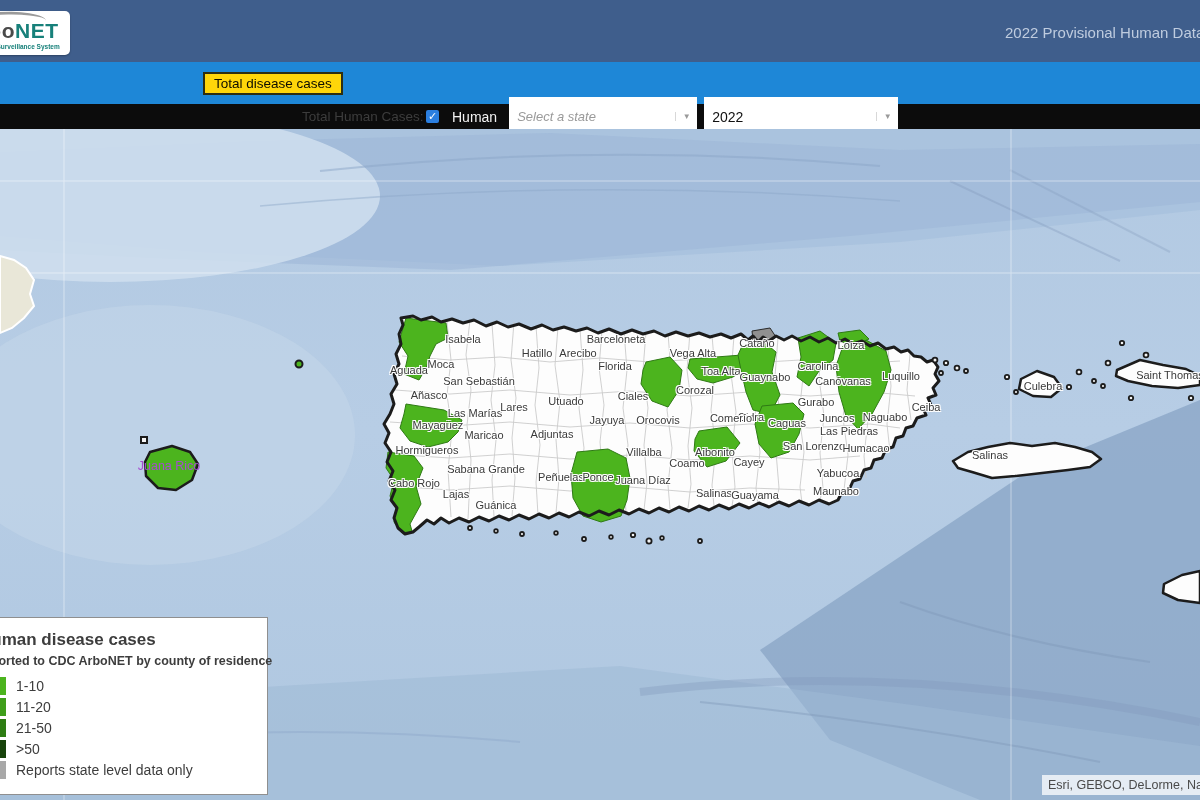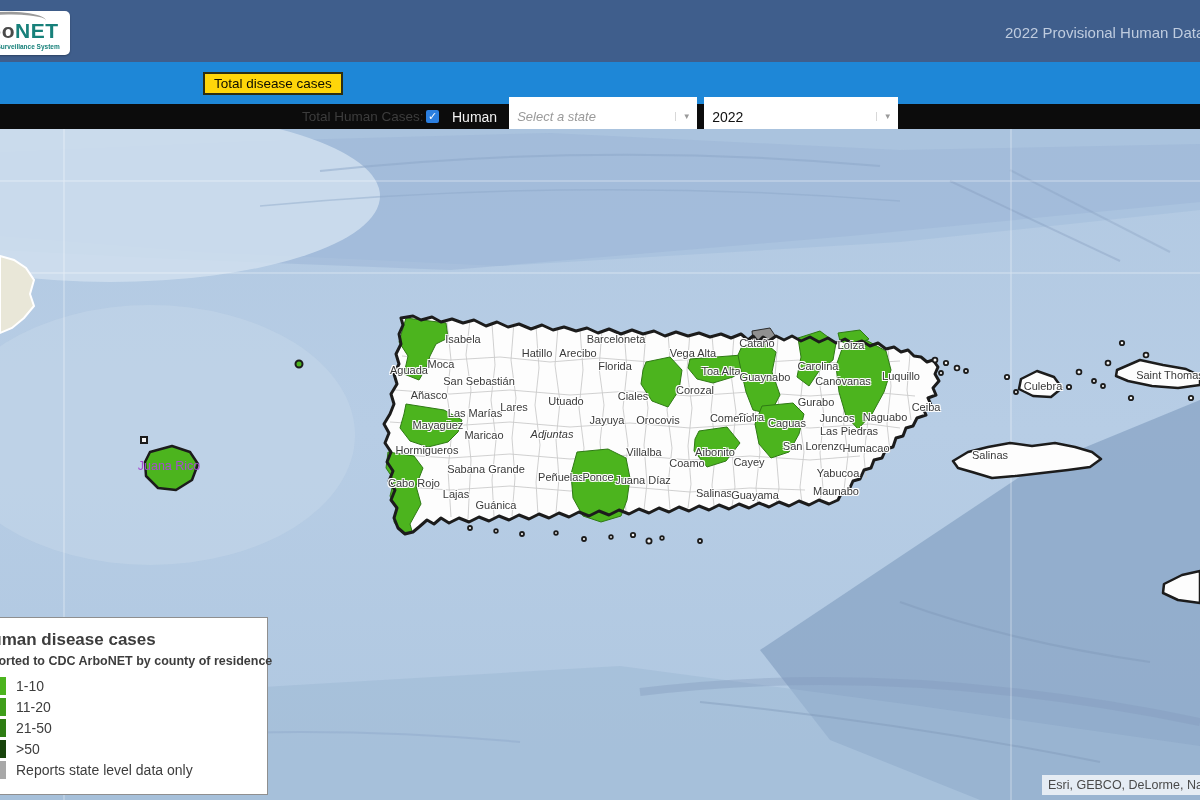--- a/index.html
+++ b/index.html
@@ -225,21 +225,21 @@
         <span class="map-label" style="left: 475px; top: 284px;">Las Marías</span>
         <span class="map-label" style="left: 438px; top: 296px;">Mayagüez</span>
         <span class="map-label" style="left: 427px; top: 321px;">Hormigueros</span>
         <span class="map-label" style="left: 414px; top: 354px;">Cabo Rojo</span>
         <span class="map-label" style="left: 456px; top: 365px;">Lajas</span>
         <span class="map-label" style="left: 496px; top: 376px;">Guánica</span>
         <span class="map-label" style="left: 486px; top: 340px;">Sabana Grande</span>
         <span class="map-label" style="left: 484px; top: 306px;">Maricao</span>
         <span class="map-label" style="left: 514px; top: 266px; margin-top: 12px;">Lares</span>
         <span class="map-label" style="left: 566px; top: 272px;">Utuado</span>
-        <span class="map-label" style="left: 552px; top: 305px; font-style: italic;">Adjuntas</span>
+        <span class="map-label" style="left: 552px; top: 305px;">Adjuntas</span>
         <span class="map-label" style="left: 607px; top: 291px;">Jayuya</span>
         <span class="map-label" style="left: 537px; top: 224px;">Hatillo</span>
         <span class="map-label" style="left: 578px; top: 224px;">Arecibo</span>
         <span class="map-label" style="left: 616px; top: 210px;">Barceloneta</span>
         <span class="map-label" style="left: 615px; top: 237px;">Florida</span>
         <span class="map-label" style="left: 633px; top: 267px;">Ciales</span>
         <span class="map-label" style="left: 658px; top: 291px;">Orocovis</span>
         <span class="map-label" style="left: 644px; top: 323px;">Villalba</span>
         <span class="map-label" style="left: 561px; top: 348px;">Peñuelas</span>
         <span class="map-label" style="left: 598px; top: 348px;">Ponce</span>

